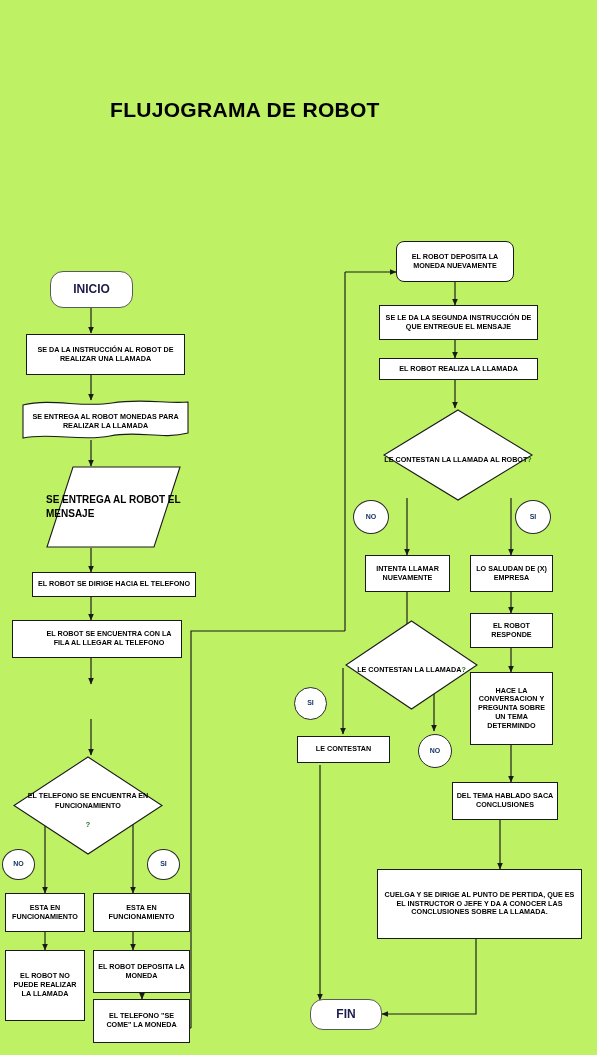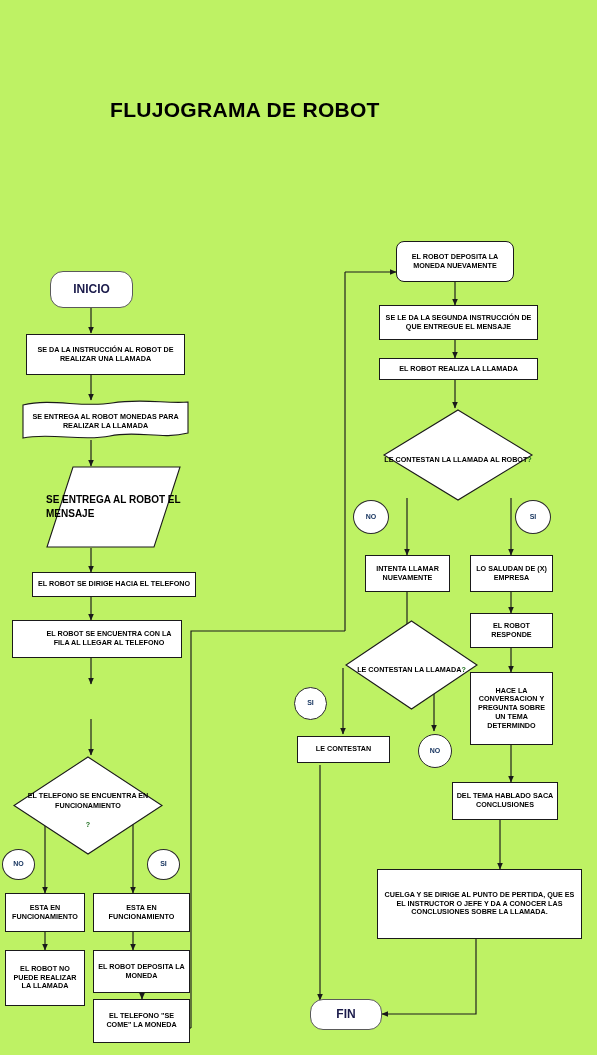--- a/index.html
+++ b/index.html
@@ -212,21 +212,21 @@
     <span class="txt">SI</span>
   </div>
 
   <div class="node proc" style="left:5px;top:893px;width:80px;height:39px;">
     <span class="txt">ESTA EN FUNCIONAMIENTO</span>
   </div>
   <div class="node proc" style="left:93px;top:893px;width:97px;height:39px;">
     <span class="txt">ESTA EN FUNCIONAMIENTO</span>
   </div>
 
-  <div class="node proc" style="left:5px;top:950px;width:80px;height:56px;">
+  <div class="node proc" style="left:5px;top:950px;width:80px;height:71px;">
     <span class="txt">EL ROBOT NO PUEDE REALIZAR LA LLAMADA</span>
   </div>
   <div class="node proc" style="left:93px;top:950px;width:97px;height:43px;">
     <span class="txt">EL ROBOT DEPOSITA LA MONEDA</span>
   </div>
   <div class="node proc" style="left:93px;top:999px;width:97px;height:44px;">
     <span class="txt">EL TELEFONO "SE COME" LA MONEDA</span>
   </div>
 
   <div class="node proc" style="left:396px;top:241px;width:118px;height:41px;border-radius:8px;">

